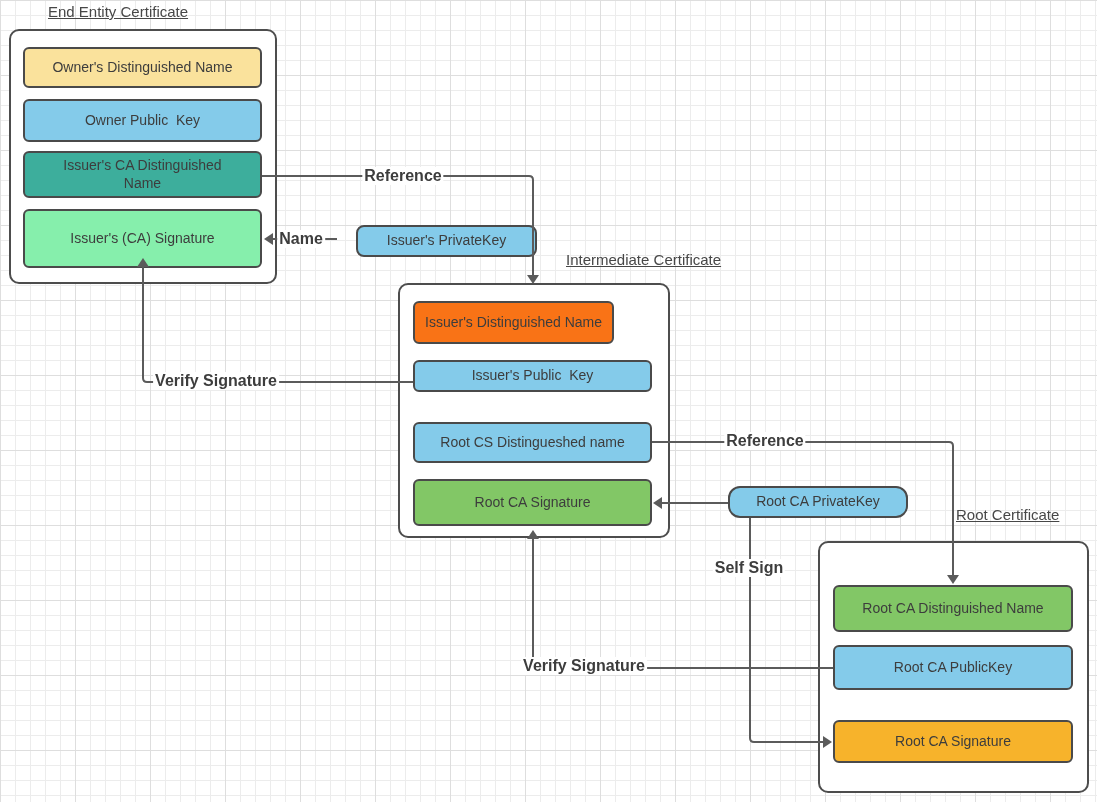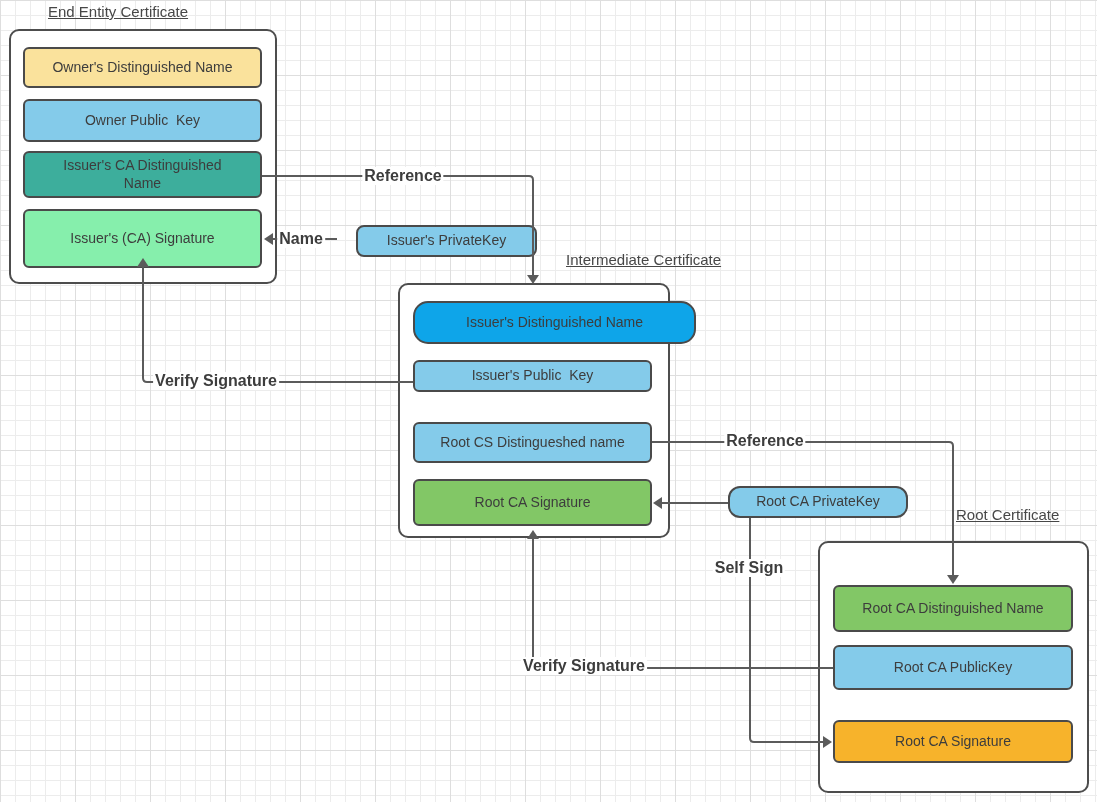--- a/index.html
+++ b/index.html
@@ -76,21 +76,21 @@
   <div class="group" style="left:9px;top:29px;width:268px;height:255px">
     <div class="node" style="left: 12px; top: 16px; width: 239px; height: 41px; background-color: rgb(250, 226, 156);">Owner's Distinguished Name</div>
     <div class="node" style="left: 12px; top: 68px; width: 239px; height: 43px; background-color: rgb(132, 203, 234);">Owner Public  Key</div>
     <div class="node" style="left: 12px; top: 120px; width: 239px; height: 47px; background-color: rgb(61, 174, 156);">Issuer's CA Distinguished
 Name</div>
     <div class="node" style="left: 12px; top: 178px; width: 239px; height: 59px; background-color: #86efac;">Issuer's (CA) Signature</div>
   </div>
 
   <div class="group-title" style="left:566px;top:251px">Intermediate Certificate</div>
   <div class="group" style="left:398px;top:283px;width:272px;height:255px">
-    <div class="node" style="left: 13px; top: 16px; width: 283px; height: 43px; background-color: #0ea5e9; border-radius: 15px;">Issuer's Distinguished Name</div>
+    <div class="node" style="left: 13px; top: 16px; width: 201px; height: 43px; background-color: #f97316;">Issuer's Distinguished Name</div>
     <div class="node" style="left: 13px; top: 75px; width: 239px; height: 32px; background-color: rgb(132, 203, 234);">Issuer's Public  Key</div>
     <div class="node" style="left: 13px; top: 137px; width: 239px; height: 41px; background-color: rgb(132, 203, 234);">Root CS Distingueshed name</div>
     <div class="node" style="left: 13px; top: 194px; width: 239px; height: 47px; background-color: rgb(130, 199, 102);">Root CA Signature</div>
   </div>
 
   <div class="group-title" style="left:956px;top:506px">Root Certificate</div>
   <div class="group" style="left:818px;top:541px;width:271px;height:252px">
     <div class="node" style="left: 13px; top: 42px; width: 240px; height: 47px; background-color: rgb(130, 199, 102);">Root CA Distinguished Name</div>
     <div class="node" style="left: 13px; top: 102px; width: 240px; height: 45px; background-color: rgb(132, 203, 234);">Root CA PublicKey</div>
     <div class="node" style="left: 13px; top: 177px; width: 240px; height: 43px; background-color: rgb(247, 179, 43);">Root CA Signature</div>

